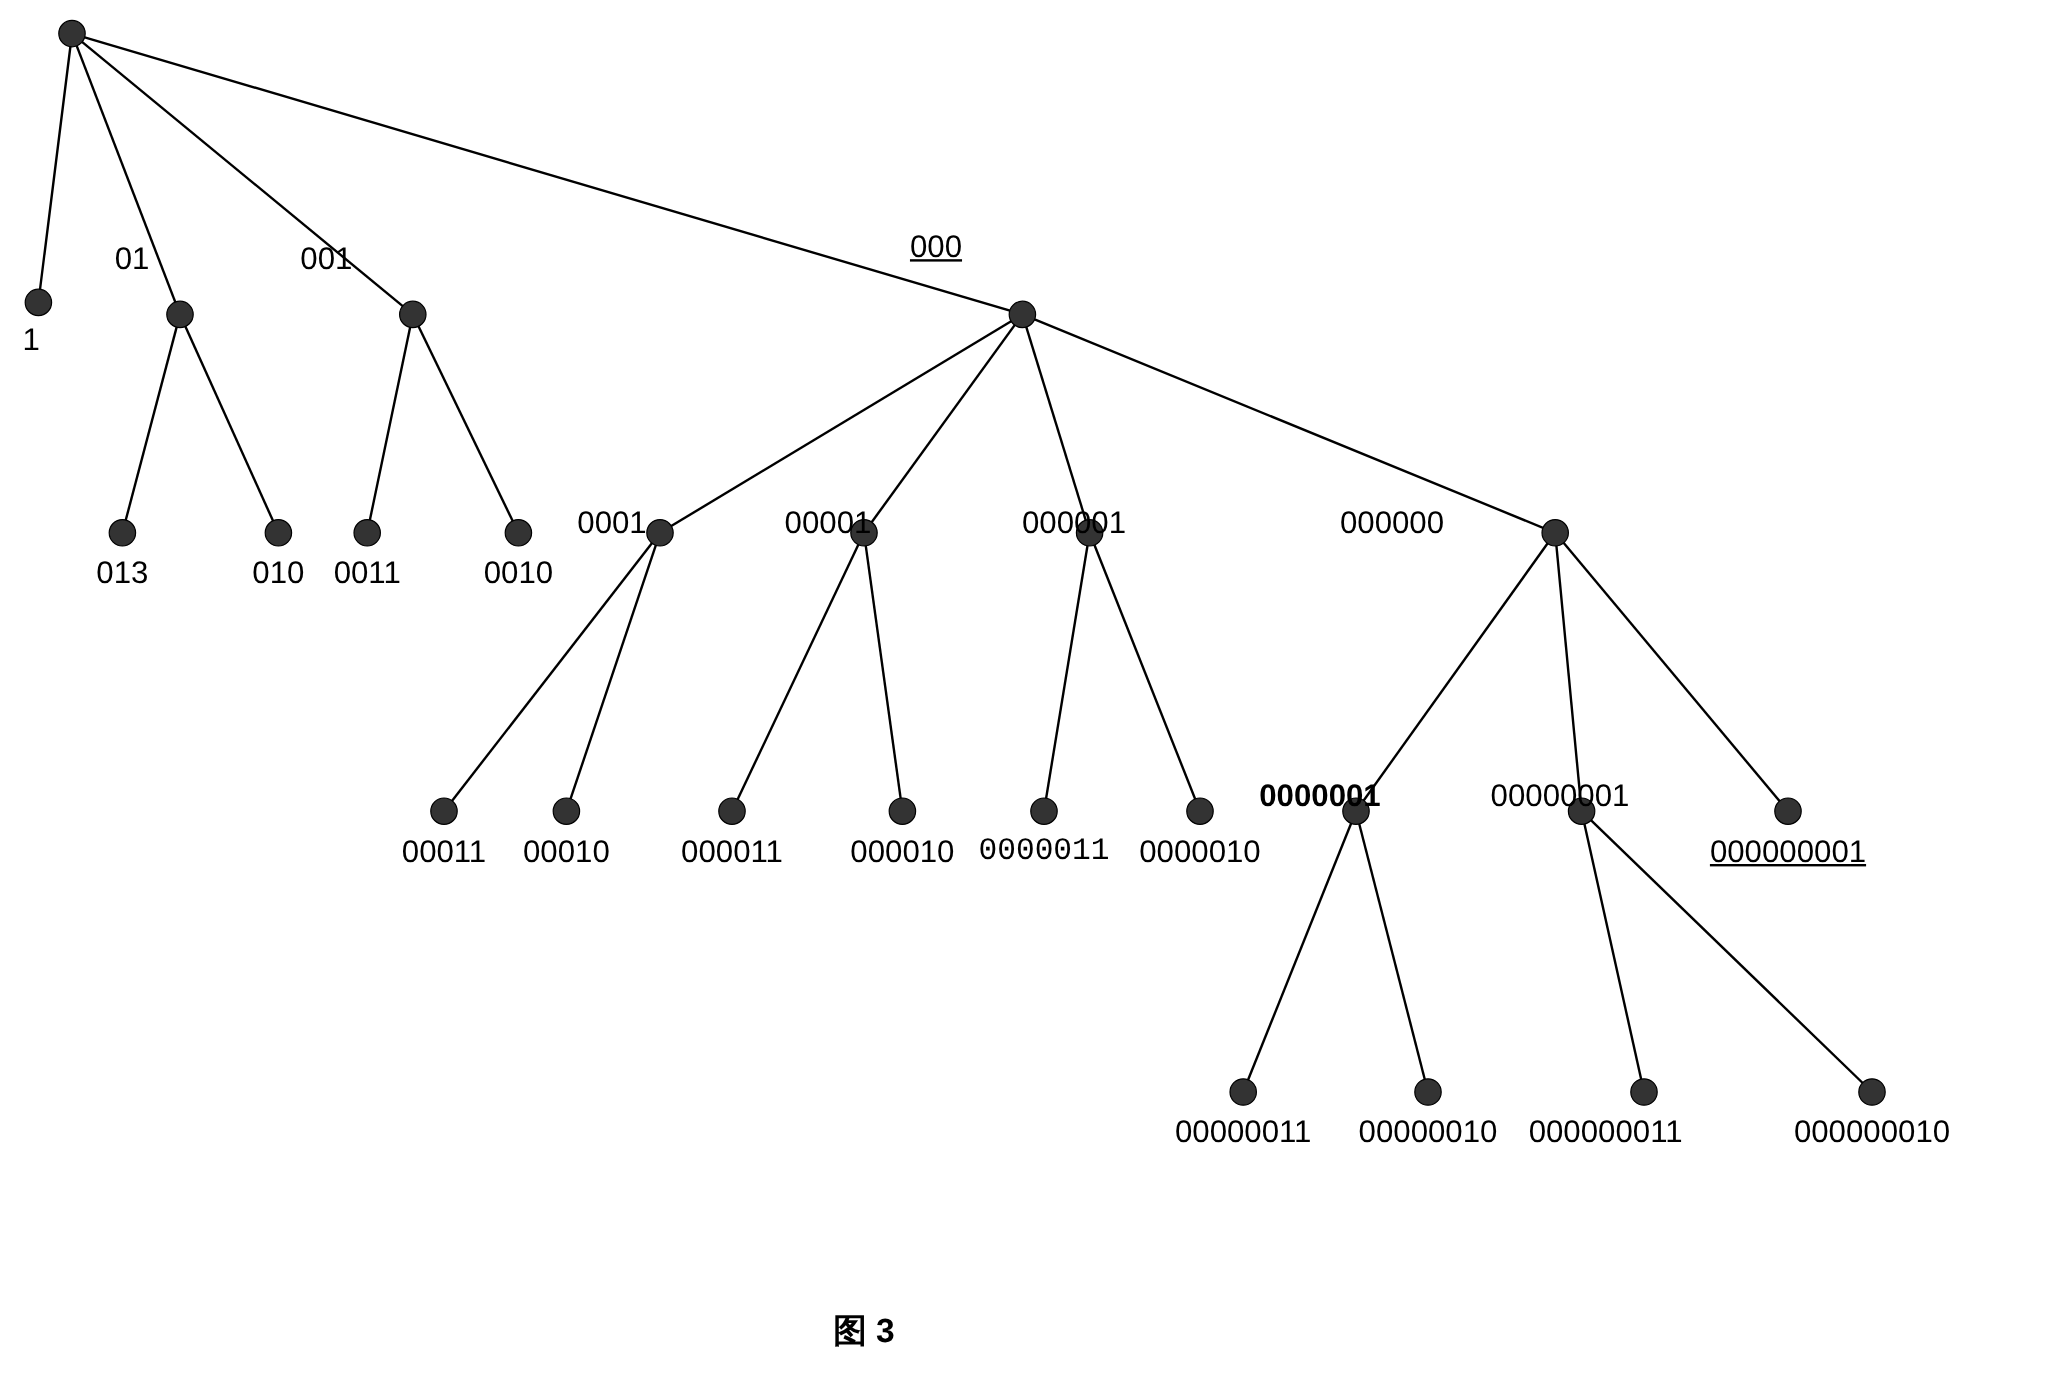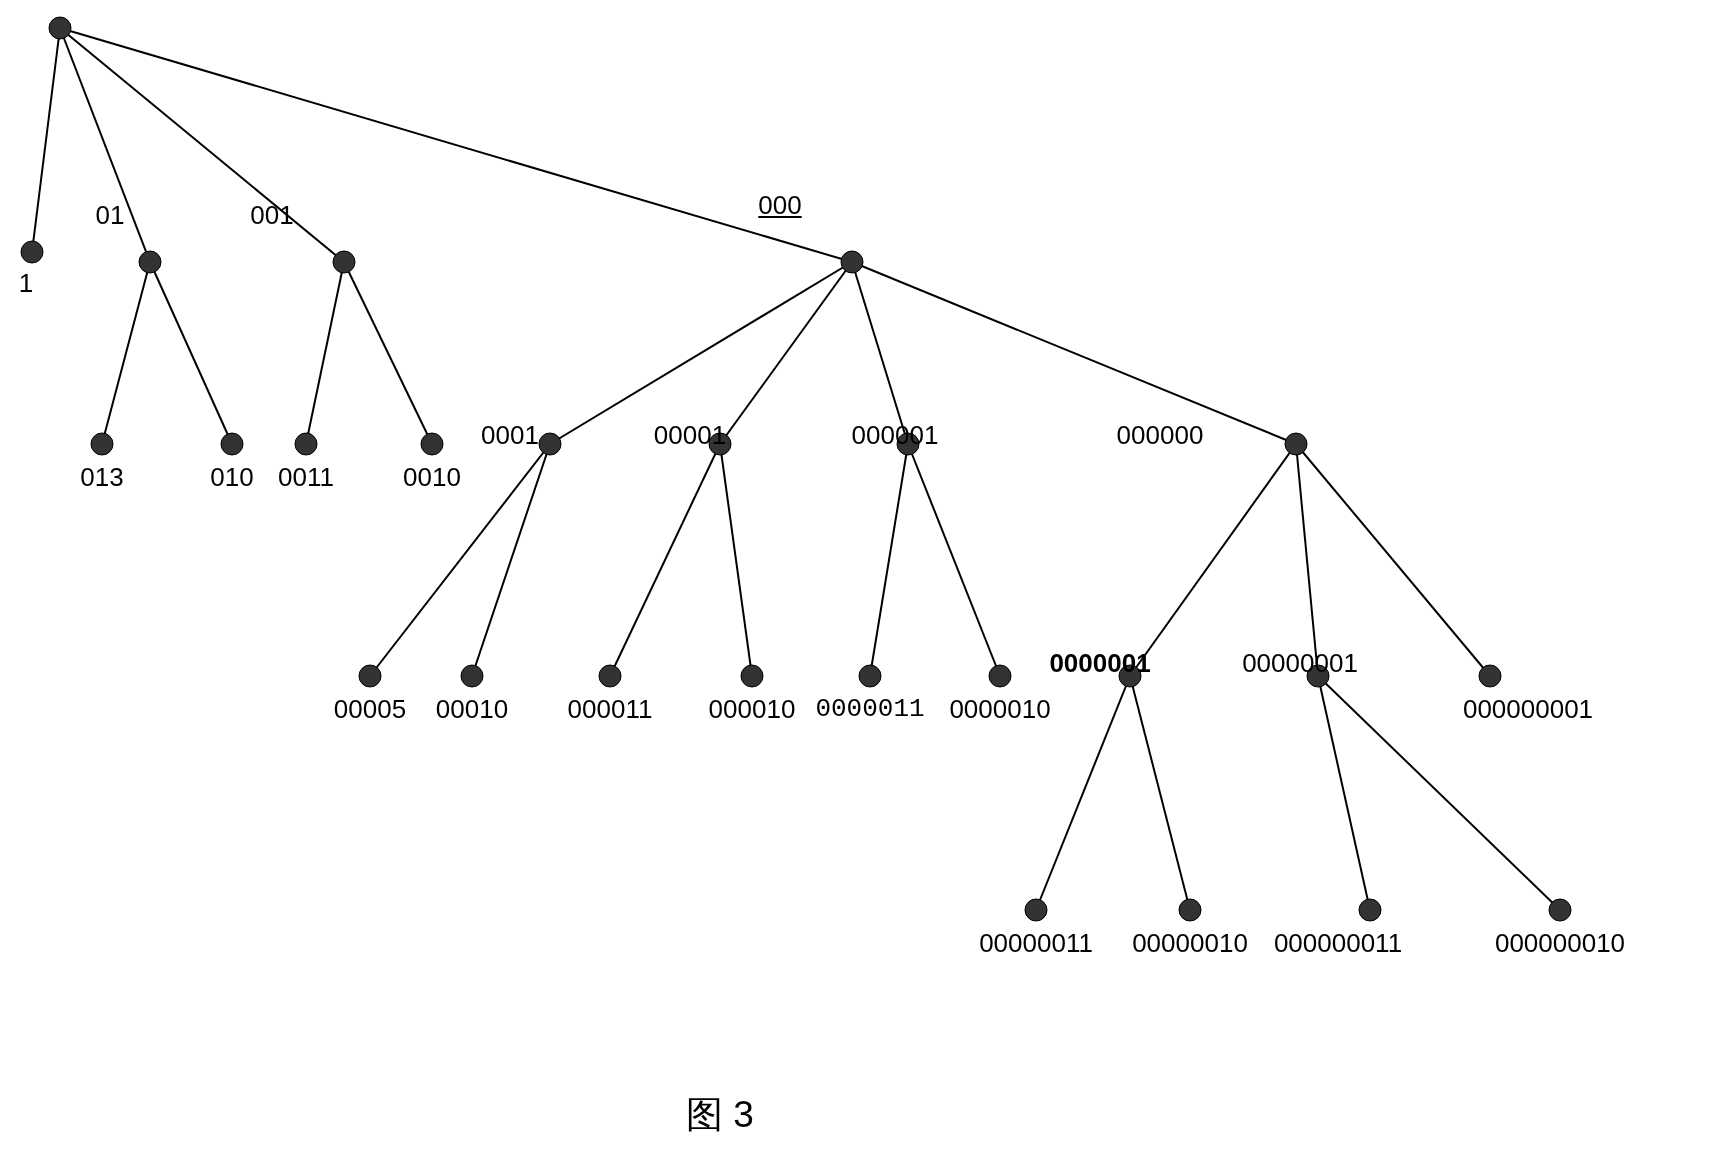--- a/index.html
+++ b/index.html
@@ -2,21 +2,21 @@
 <html><head>
 <meta charset="utf-8">
 <style>
   * { margin: 0; padding: 0; box-sizing: border-box; }
   body { background: #fff; font-family: Arial, sans-serif; }
   #tree-container { position: relative; width: 1715px; height: 1151px; }
   svg { position: absolute; top: 0; left: 0; }
   .node-dot { fill: #333; stroke: #000; stroke-width: 1; }
   .edge { stroke: #000; stroke-width: 2; fill: none; }
   .label { position: absolute; font-size: 26px; font-weight: 500; color: #000; white-space: nowrap; transform: translate(-50%, 0); }
-  .caption { position: absolute; font-size: 37px; font-weight: 400; color: #000; white-space: nowrap; transform: translate(-50%, 0); }
+  .caption { position: absolute; font-size: 28px; font-weight: 700; color: #000; white-space: nowrap; transform: translate(-50%, 0); }
 </style>
 </head>
 <body>
 
 <div id="tree-container">
   <svg id="tree-svg" width="1715" height="1151">
       <line x1="60" y1="28" x2="32" y2="252" class="edge"></line>
       <line x1="60" y1="28" x2="150" y2="262" class="edge"></line>
       <line x1="60" y1="28" x2="344" y2="262" class="edge"></line>
       <line x1="60" y1="28" x2="852" y2="262" class="edge"></line>
@@ -74,28 +74,28 @@
       <div class="label" style="left: 272px; top: 200px;">001</div>
       <div class="label" style="left: 780px; top: 190px; text-decoration: underline;">000</div>
       <div class="label" style="left: 102px; top: 462px;">013</div>
       <div class="label" style="left: 232px; top: 462px;">010</div>
       <div class="label" style="left: 306px; top: 462px;">0011</div>
       <div class="label" style="left: 432px; top: 462px;">0010</div>
       <div class="label" style="left: 510px; top: 420px;">0001</div>
       <div class="label" style="left: 690px; top: 420px;">00001</div>
       <div class="label" style="left: 895px; top: 420px;">000001</div>
       <div class="label" style="left: 1160px; top: 420px;">000000</div>
-      <div class="label" style="left: 370px; top: 694px;">00005</div>
+      <div class="label" style="left: 370px; top: 694px;">00011</div>
       <div class="label" style="left: 472px; top: 694px;">00010</div>
       <div class="label" style="left: 610px; top: 694px;">000011</div>
       <div class="label" style="left: 752px; top: 694px;">000010</div>
       <div class="label" style="left: 870px; top: 694px; font-family: Liberation Mono, monospace;">0000011</div>
       <div class="label" style="left: 1000px; top: 694px;">0000010</div>
       <div class="label" style="left: 1100px; top: 648px; font-weight: bold;">0000001</div>
       <div class="label" style="left: 1300px; top: 648px;">00000001</div>
-      <div class="label" style="left: 1528px; top: 694px;">000000001</div>
+      <div class="label" style="left: 1490px; top: 694px; text-decoration: underline;">000000001</div>
       <div class="label" style="left: 1036px; top: 928px;">00000011</div>
       <div class="label" style="left: 1190px; top: 928px;">00000010</div>
       <div class="label" style="left: 1338px; top: 928px;">000000011</div>
       <div class="label" style="left: 1560px; top: 928px;">000000010</div>
     </div>
   <div class="caption" style="left:720px; top:1090px;">图 3</div>
 </div>
 
 </body></html>

